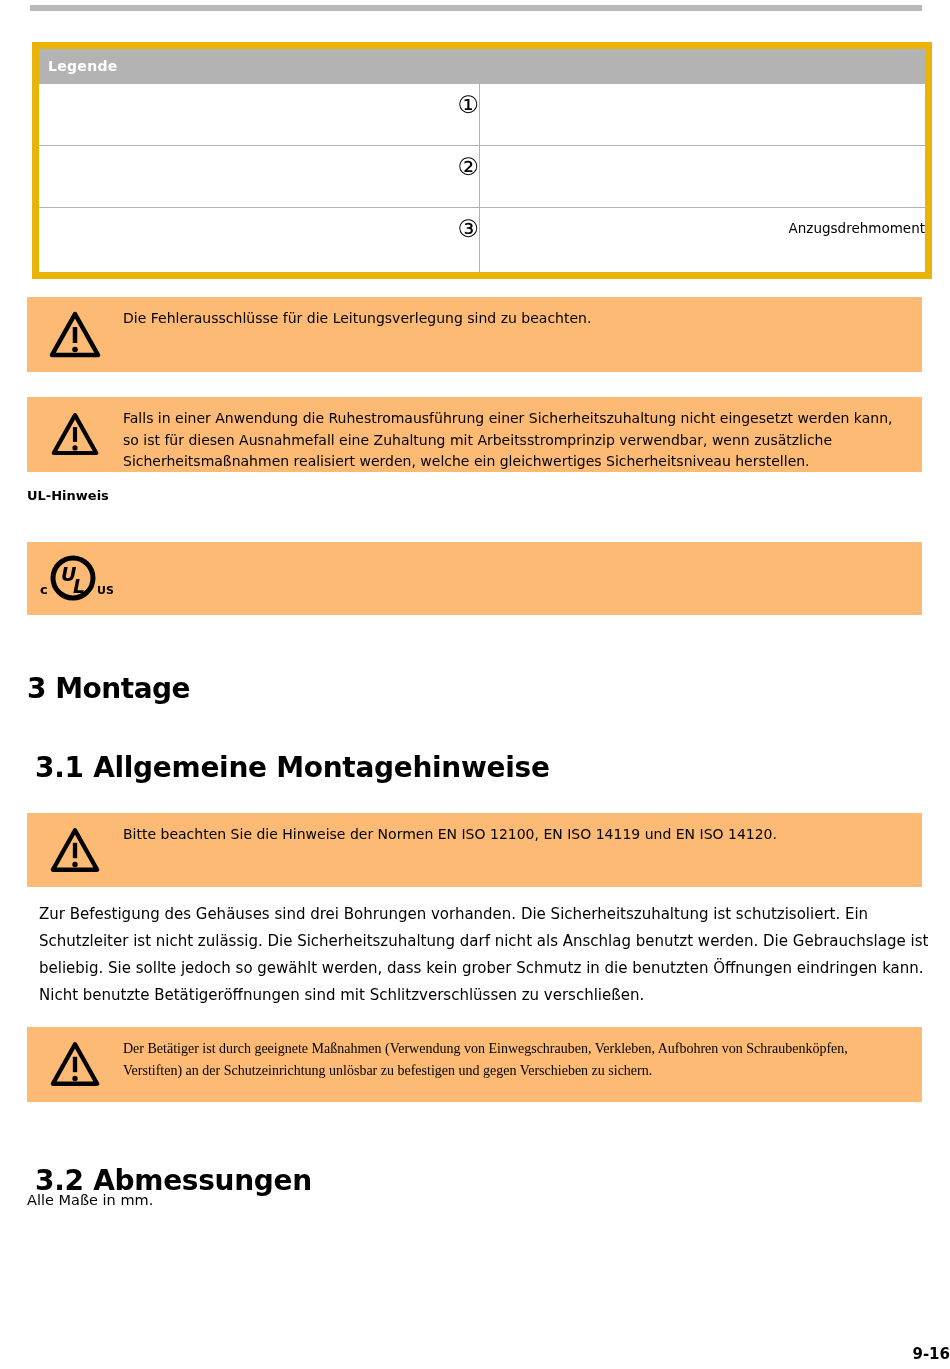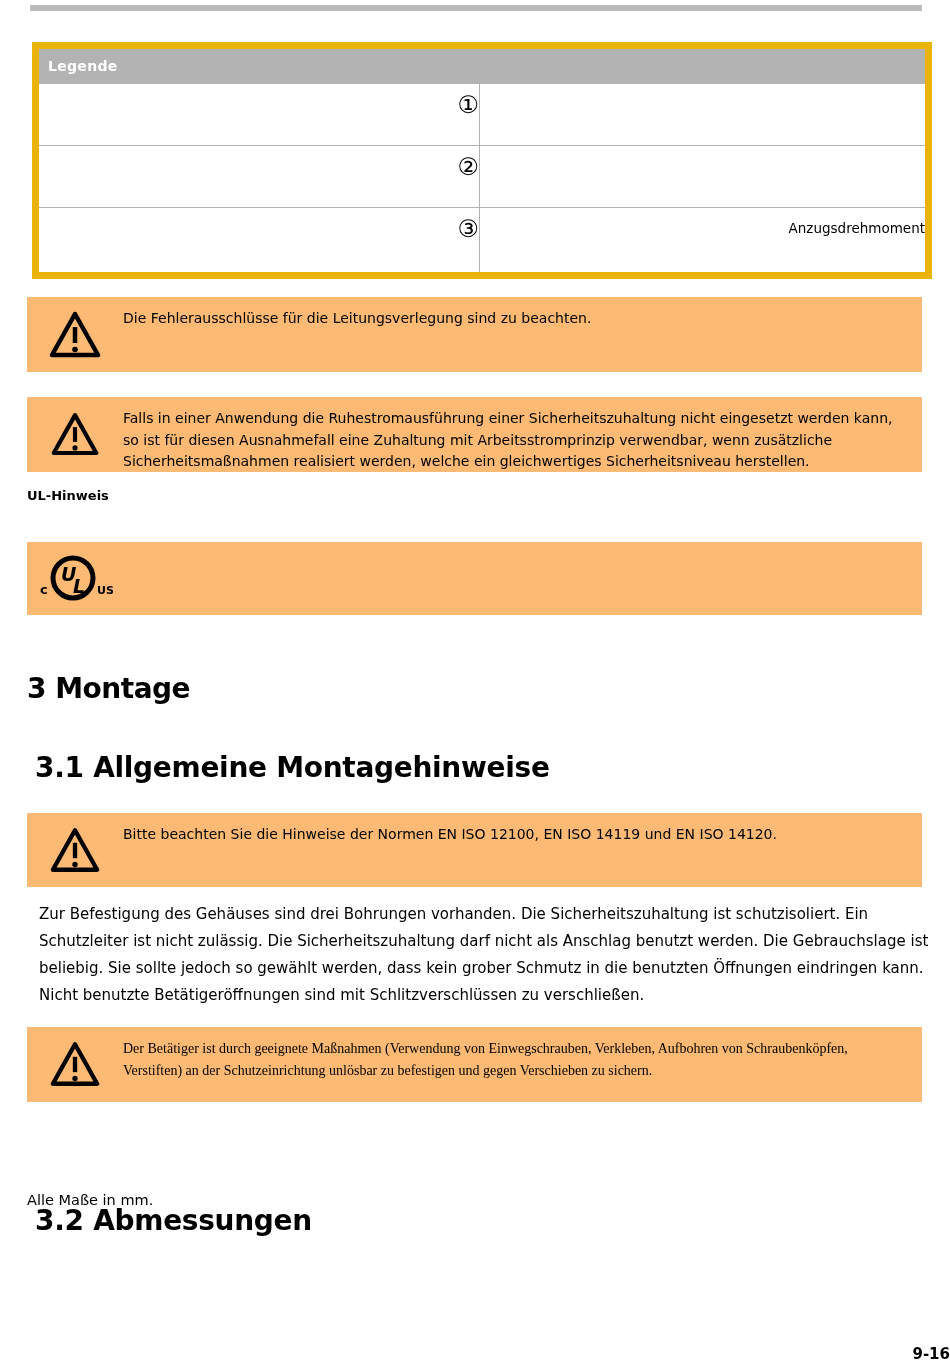--- a/index.html
+++ b/index.html
@@ -39,21 +39,21 @@
   .n4 { top:1027px; height:75px;font-family:Liberation Serif, serif; }
   .nul { top:542px; height:73px; }
 
   .warn-svg { display:block; }
 
   
   .ul-heading { position:absolute; top:488px; left:27px; font-size:13px; font-weight:bold; }
   .h1 { position:absolute; top:672px; left:27px; font-size:28px; font-weight:bold; letter-spacing:-0.5px; }
   .h2 { position:absolute; left:27px; font-size:28px; font-weight:bold; letter-spacing:-0.3px;margin-left:8px; }
   .h2a { top:751px; }
-  .h2b { top:1204px; }
+  .h2b { top:1164px; }
   .bodytext {
     position:absolute; top:901px; left:39px; width:895px;
     font-size:15px; line-height:27px;
   }
   .dimnote { position:absolute; top:1192px; left:27px; font-size:14.5px; }
   .footer { position:absolute; top:1345px; left:0; width:950px; text-align:right; font-size:15px; font-weight:bold; }
 </style>
 </head>
 <body>
 

